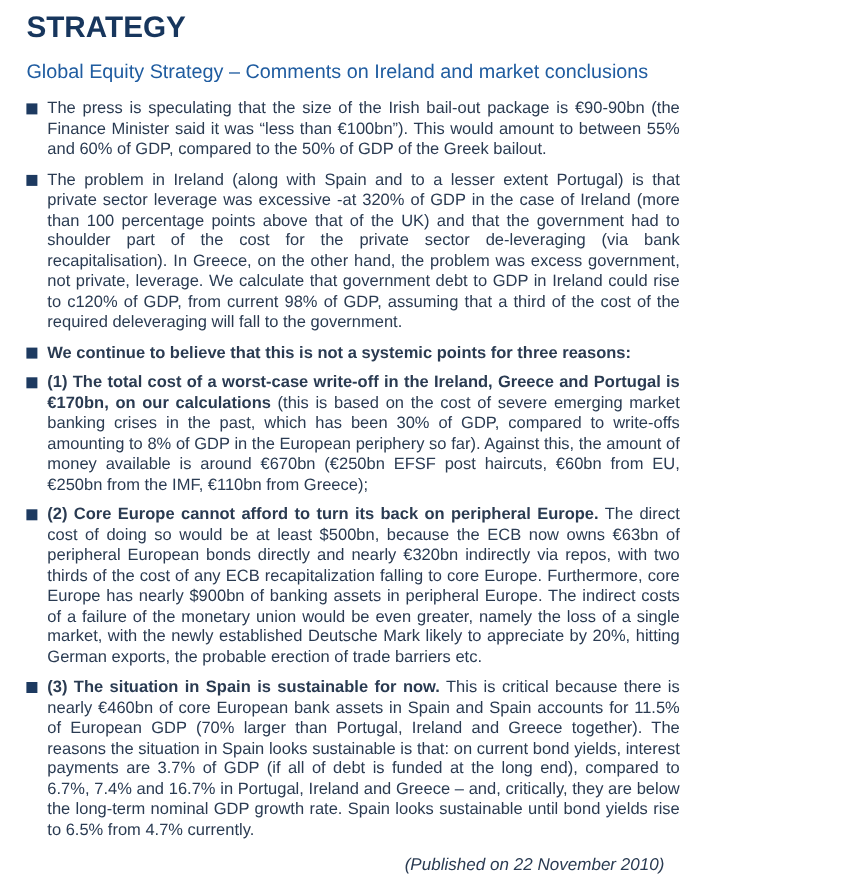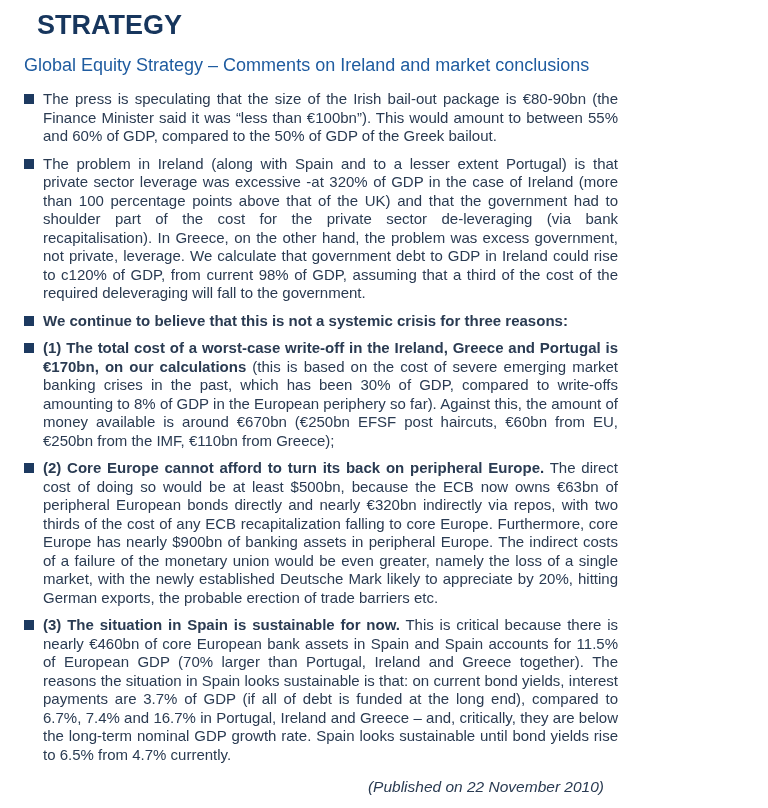--- a/index.html
+++ b/index.html
@@ -13,21 +13,20 @@
   }
   .page {
     padding: 10px 0 0 24px;
     width: 768px;
   }
   .doc-title {
     font-size: 27px;
     font-weight: bold;
     color: var(--title-color, #17365D);
     margin-bottom: 13px;
-    margin-left: 13px;
   }
   .doc-subtitle {
     font-size: 18px;
     line-height: 22px;
     font-weight: normal;
     color: var(--subtitle-color, #1F5CA0);
     max-width: 580px;
     margin-bottom: 14px;
   }
   .bullet {
@@ -65,31 +64,31 @@
 <body>
 
 <div class="page">
 
   <h1 class="doc-title">STRATEGY</h1>
 
   <h2 class="doc-subtitle">Global Equity Strategy – Comments on Ireland and market conclusions</h2>
 
   <div class="bullet">
     <span class="bullet-marker"></span>
-    <p class="bullet-text"><b></b><span>The press is speculating that the size of the Irish bail-out package is €80-90bn (the Finance Minister said it was “less than €100bn”). This would amount to between 55% and 60% of GDP, compared to the 50% of GDP of the Greek bailout.</span></p>
+    <p class="bullet-text"><b></b><span>The press is speculating that the size of the Irish bail-out package is €90-90bn (the Finance Minister said it was “less than €100bn”). This would amount to between 55% and 60% of GDP, compared to the 50% of GDP of the Greek bailout.</span></p>
   </div>
 
   <div class="bullet">
     <span class="bullet-marker"></span>
     <p class="bullet-text"><b></b><span>The problem in Ireland (along with Spain and to a lesser extent Portugal) is that private sector leverage was excessive -at 320% of GDP in the case of Ireland (more than 100 percentage points above that of the UK) and that the government had to shoulder part of the cost for the private sector de-leveraging (via bank recapitalisation). In Greece, on the other hand, the problem was excess government, not private, leverage. We calculate that government debt to GDP in Ireland could rise to c120% of GDP, from current 98% of GDP, assuming that a third of the cost of the required deleveraging will fall to the government.</span></p>
   </div>
 
   <div class="bullet">
     <span class="bullet-marker"></span>
-    <p class="bullet-text"><b>We continue to believe that this is not a systemic crisis for three reasons:</b><span></span></p>
+    <p class="bullet-text"><b>We continue to believe that this is not a systemic points for three reasons:</b><span></span></p>
   </div>
 
   <div class="bullet">
     <span class="bullet-marker"></span>
     <p class="bullet-text"><b>(1) The total cost of a worst-case write-off in the Ireland, Greece and Portugal is €170bn, on our calculations</b><span> (this is based on the cost of severe emerging market banking crises in the past, which has been 30% of GDP, compared to write-offs amounting to 8% of GDP in the European periphery so far). Against this, the amount of money available is around €670bn (€250bn EFSF post haircuts, €60bn from EU, €250bn from the IMF, €110bn from Greece);</span></p>
   </div>
 
   <div class="bullet">
     <span class="bullet-marker"></span>
     <p class="bullet-text"><b>(2) Core Europe cannot afford to turn its back on peripheral Europe.</b><span> The direct cost of doing so would be at least $500bn, because the ECB now owns €63bn of peripheral European bonds directly and nearly €320bn indirectly via repos, with two thirds of the cost of any ECB recapitalization falling to core Europe. Furthermore, core Europe has nearly $900bn of banking assets in peripheral Europe. The indirect costs of a failure of the monetary union would be even greater, namely the loss of a single market, with the newly established Deutsche Mark likely to appreciate by 20%, hitting German exports, the probable erection of trade barriers etc.</span></p>

